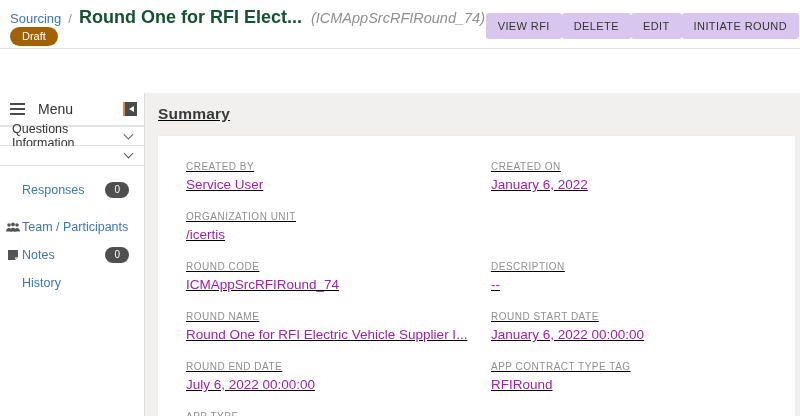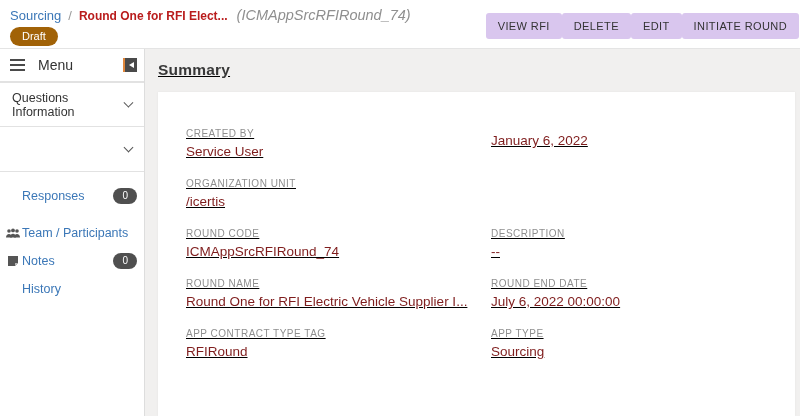--- a/index.html
+++ b/index.html
@@ -5,63 +5,63 @@
   * { margin:0; padding:0; box-sizing:border-box; }
   html,body { width:800px; height:416px; overflow:hidden; }
   body { font-family:"Liberation Sans", sans-serif; background:#fff; }
   .app { width:800px; height:416px; position:relative; display:flex; flex-direction:column; }
 
   
   .header { height:49px; background:#fff; border-bottom:1px solid #e4e4e4; position:relative; flex:0 0 auto; }
   .breadcrumb { position:absolute; top:7px; left:10px; display:flex; align-items:baseline; white-space:nowrap; }
   .bc-app { color:#3b77b7; font-size:13px; cursor:pointer; }
   .bc-sep { color:#9a9a9a; font-size:13px; margin:0 7px; }
-  .bc-title { color:#b91c1c; font-size:12px; font-weight:bold; }
+  .bc-title { color:#14532d; font-size:18px; font-weight:bold; }
   .bc-code { color:#8f8f8f; font-size:14.5px; font-style:italic; margin-left:9px; }
   .status-pill { position:absolute; top:27px; left:10px; background:#a16207; color:#fff;
                  font-size:11px; padding:3px 12px 4px; border-radius:11px; }
   .actions { position:absolute; top:13px; right:1px; display:flex; }
   .btn { background:#d9c6ee; color:#333; font-size:11px; letter-spacing:0.4px; border:none;
          padding:7px 12px; border-radius:3px; white-space:nowrap; cursor:pointer; font-family:inherit; }
 
   
-  .body { flex:1; display:flex; min-height:0; }
+  .body { flex:1; display:flex; min-height:0;margin-top:44px; }
 
   
   .sidebar { width:145px; flex:0 0 145px; background:#fff; border-right:1px solid #ddd; display:flex; flex-direction:column; }
   .menu-header { height:33px; flex:0 0 33px; display:flex; align-items:center; padding:0 7px 0 10px; border-bottom:1px solid #e2e2e2; }
   .hamburger { width:15px; display:flex; flex-direction:column; gap:3px; cursor:pointer; }
   .hamburger i { display:block; height:2px; background:#4a4a4a; }
   .menu-title { font-size:14px; color:#333; margin-left:13px; }
   .collapse-btn { margin-left:auto; width:14px; height:14px; background:#4a4a4a; border-left:2px solid #e0873c;
                   display:flex; align-items:center; justify-content:center; cursor:pointer; }
   .collapse-arrow { width:0; height:0; border-top:3px solid transparent; border-bottom:3px solid transparent;
                     border-right:5px solid #fff; }
   .side-item-active { background:#e5def1; height:30px; line-height:30px; padding-left:22px;
                       color:#3b77b7; font-size:13px; cursor:pointer; }
-  .accordion { height:45px; display:flex; align-items:center; padding:0 12px; border-bottom:1px solid #e2e2e2;
+  .accordion { height:20px; display:flex; align-items:center; padding:0 12px; border-bottom:1px solid #e2e2e2;
                font-size:12.5px; color:#333; cursor:pointer; background:#fff; }
   .accordion.first { border-top:1px solid #e2e2e2; }
   .chev { margin-left:auto; width:7px; height:7px; border-right:1.5px solid #555; border-bottom:1.5px solid #555;
           transform:rotate(45deg); margin-top:-4px; }
-  .nav-item { display:flex; align-items:center; padding-right:7px; color:#3b77b7; font-size:12.5px;
+  .nav-item { display:flex; align-items:center; padding-right:15px; color:#3b77b7; font-size:12.5px;
               height:20px; cursor:pointer; }
   .nav-icon { width:18px; flex:0 0 18px; margin-left:4px; display:flex; align-items:center; justify-content:center; }
   .nav-label { } 
   .badge { margin-left:auto; background:#4f4f4f; color:#fff; font-size:10px; border-radius:9px;
            padding:2px 9px; line-height:12px; }
   .mt14 { margin-top:14px; } .mt17 { margin-top:17px; } .mt8 { margin-top:8px; }
 
   
   .main { flex:1; background:#f1f0ef; padding:12px 5px 0 13px; min-width:0; display:flex; flex-direction:column;text-decoration:underline; }
   .main-title { font-size:15.5px; color:#383838; font-weight:bold; letter-spacing:0.2px; flex:0 0 auto; }
-  .card { background:#fff; margin-top:13px; flex:1; padding:36px 28px; box-shadow:0 0 2px rgba(0,0,0,0.06); overflow:hidden; }
+  .card { background:#fff; margin-top:13px; flex:1; padding:25px 28px; box-shadow:0 0 2px rgba(0,0,0,0.06); overflow:hidden; }
   .fields-grid { display:grid; grid-template-columns:305px 1fr; row-gap:19px; }
   .field-label { font-size:10px; color:#8f8f8f; letter-spacing:0.5px; }
-  .field-value { font-size:13.5px; color:#7f1d1d; margin-top:5px; white-space:nowrap; overflow:hidden; }
+  .field-value { font-size:13.5px; color:#a21caf; margin-top:5px; white-space:nowrap; overflow:hidden; }
 </style>
 </head>
 <body>
 
 <div class="app">
 
   <div class="header">
     <div class="breadcrumb">
       <span class="bc-app">Sourcing</span>
       <span class="bc-sep">/</span>
@@ -143,20 +143,21 @@
     <div class="main">
       <div class="main-title">Summary</div>
       <div class="card">
         <div class="fields-grid">
 
           <div class="field">
             <div class="field-label">CREATED BY</div>
             <div class="field-value">Service User</div>
           </div>
           <div class="field">
+            <div class="field-label">CREATED ON</div>
             <div class="field-value">January 6, 2022</div>
           </div>
 
           <div class="field">
             <div class="field-label">ORGANIZATION UNIT</div>
             <div class="field-value">/icertis</div>
           </div>
           <div class="field"></div>
 
           <div class="field">
@@ -165,20 +166,24 @@
           </div>
           <div class="field">
             <div class="field-label">DESCRIPTION</div>
             <div class="field-value">--</div>
           </div>
 
           <div class="field">
             <div class="field-label">ROUND NAME</div>
             <div class="field-value">Round One for RFI Electric Vehicle Supplier I...</div>
           </div>
+          <div class="field">
+            <div class="field-label">ROUND START DATE</div>
+            <div class="field-value">January 6, 2022 00:00:00</div>
+          </div>
 
           <div class="field">
             <div class="field-label">ROUND END DATE</div>
             <div class="field-value">July 6, 2022 00:00:00</div>
           </div>
           <div class="field">
             <div class="field-label">APP CONTRACT TYPE TAG</div>
             <div class="field-value">RFIRound</div>
           </div>
 

